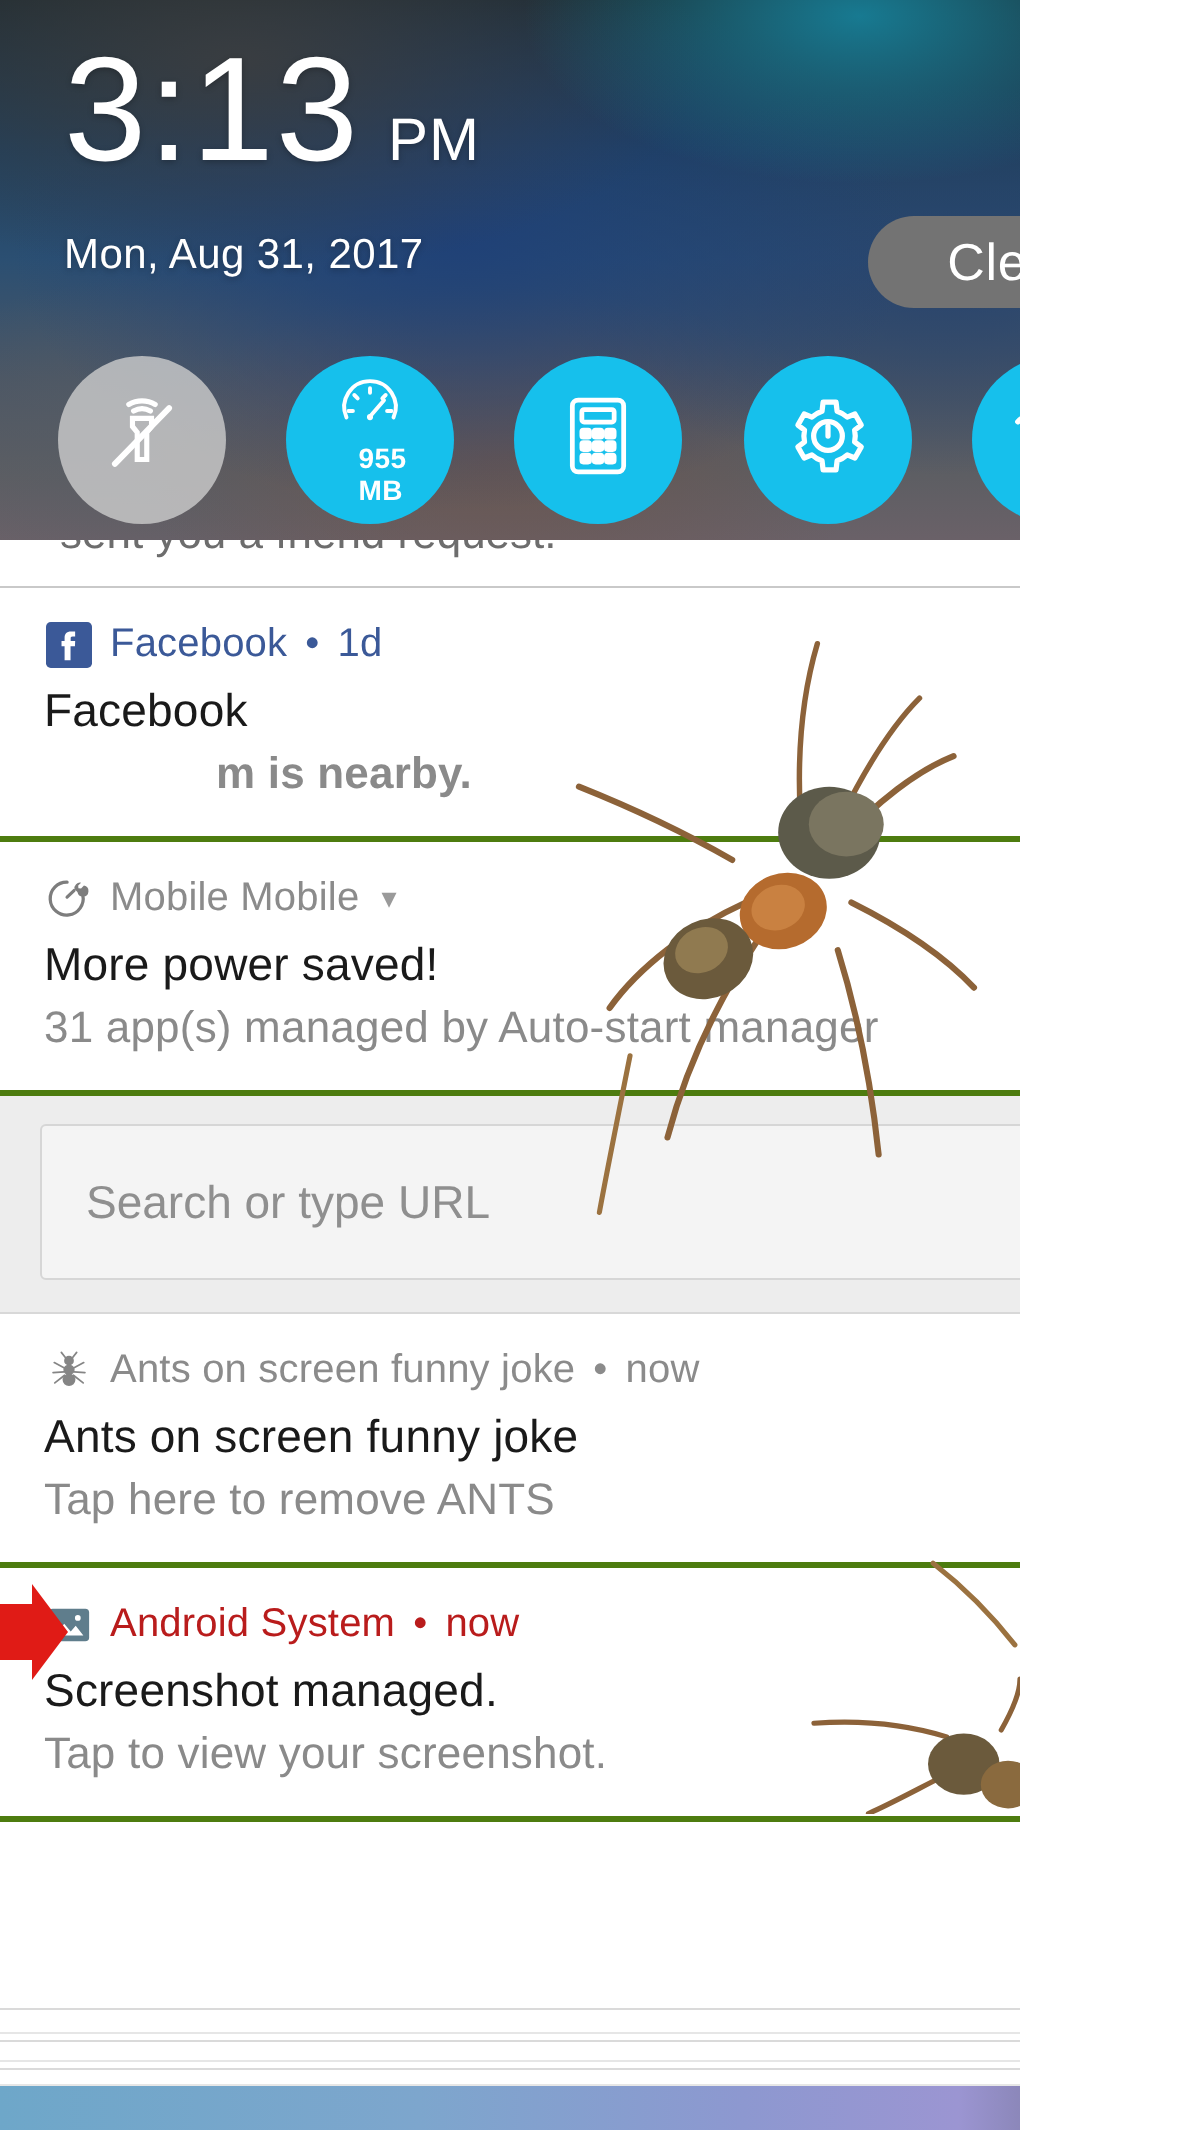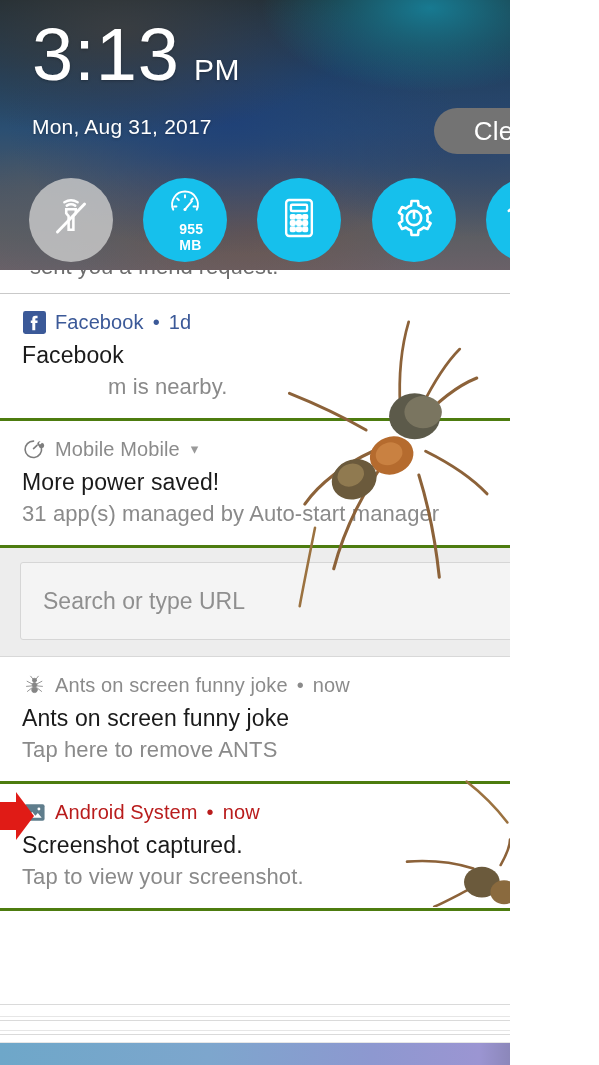--- a/index.html
+++ b/index.html
@@ -182,21 +182,21 @@
     font-size: 23px;
     color: #1a1a1a;
     margin-bottom: 5px;
     letter-spacing: 0.1px;
   }
   .notif-body {
     font-size: 22px;
     color: #8a8a8a;
     letter-spacing: 0.1px;
   }
-  .notif-body.indent { padding-left: 86px; }
+  .notif-body.indent { padding-left: 86px; font-weight: bold; }
   .chevron {
     font-size: 15px;
     color: #9a9a9a;
     margin-left: 2px;
   }
   .thumb {
     position: absolute;
     right: 22px; top: 48px;
     width: 60px; height: 52px;
     background: #f2f0ee;
@@ -482,21 +482,21 @@
           <svg width="23" height="23" viewBox="0 0 24 24">
             <rect x="1.5" y="3.5" width="21" height="17" rx="2" fill="#5f7d8c"></rect>
             <path d="M4.5 17.5l5-6.2 3.4 4.1 2.6-3 4 5.1z" fill="#ffffff"></path>
             <circle cx="16.6" cy="8.3" r="1.5" fill="#ffffff"></circle>
           </svg>
         </span>
         <span class="app-name teal">Android System</span>
         <span class="app-name teal">•</span>
         <span class="app-name teal">now</span>
       </div>
-      <div class="notif-title">Screenshot captured.</div>
+      <div class="notif-title">Screenshot managed.</div>
       <div class="notif-body">Tap to view your screenshot.</div>
       <div class="thumb">
         <div class="thumb-app"></div>
         <div class="thumb-lines">
           <i></i>
             <i></i>
             <i></i>
             <i></i>
         </div>
       </div>

